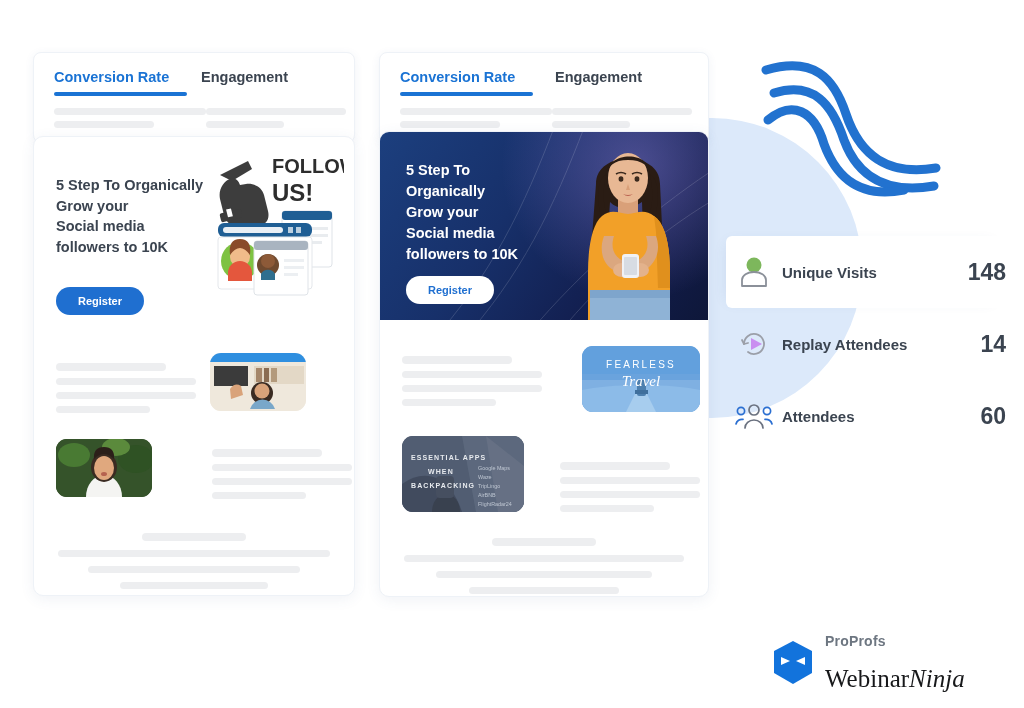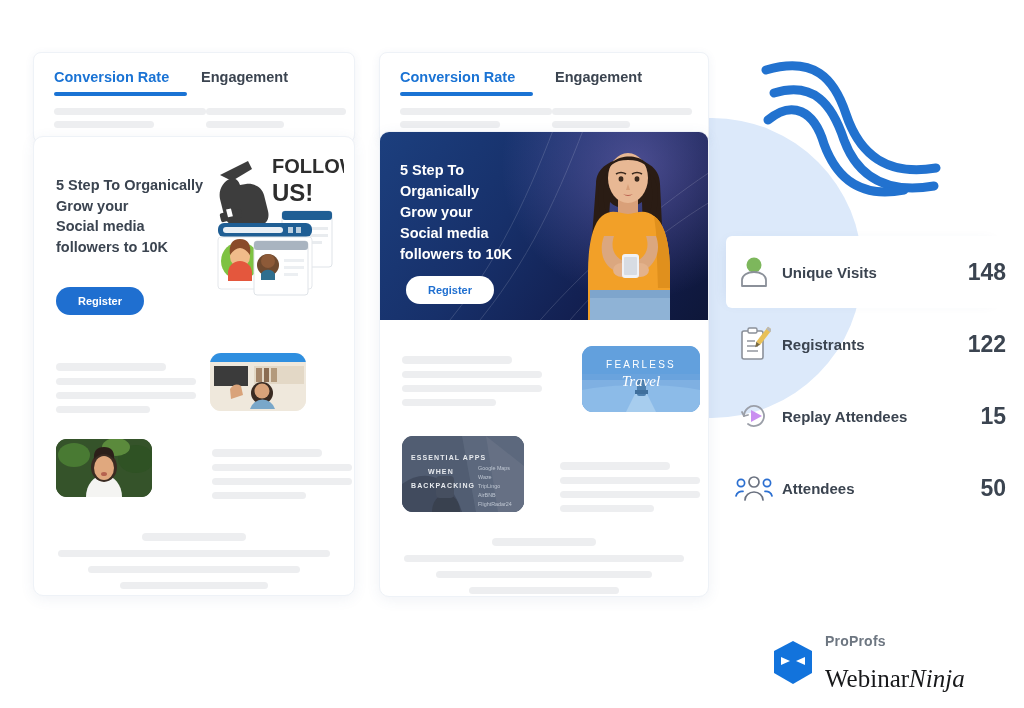--- a/index.html
+++ b/index.html
@@ -77,21 +77,21 @@
 
   
   .c2-hero {
     position: relative; height: 188px;
     background:
       radial-gradient(circle at 78% 18%, rgba(120,110,190,.55) 0%, rgba(120,110,190,0) 45%),
       linear-gradient(125deg, #1c3f7e 0%, #17306a 40%, #121d4d 75%, #0e1739 100%);
     overflow: hidden;
   }
   .c2-title {
-    position: absolute; left: 20px; top: 28px;
+    position: absolute; left: 26px; top: 28px;
     font-size: 14.5px; font-weight: bold; color: #fff;
     line-height: 1.45; width: 140px;
   }
   .btn-register-white {
     position: absolute; left: 26px; top: 144px;
     background: #fff; color: #1f6fd0;
     font-size: 11px; font-weight: bold;
     padding: 8px 22px; border-radius: 20px;
     border: none; cursor: pointer;
   }
@@ -433,64 +433,46 @@
       <div class="stat-icon">
         <svg width="34" height="34" viewBox="0 0 34 34">
           <circle cx="17" cy="10" r="7.5" fill="#7db75c"></circle>
           <path d="M5 31 v-6 a12 8 0 0 1 24 0 v6z" fill="none" stroke="#8b9099" stroke-width="1.8" stroke-linejoin="round"></path>
         </svg>
       </div>
       <div class="stat-label">Unique Visits</div>
       <div class="stat-value">148</div>
     </div>
 
-    <div class="stat-row">
-      <div class="stat-icon">
-        <svg width="34" height="36" viewBox="0 0 34 36">
-          <rect x="5" y="5" width="21" height="28" rx="2" fill="#fff" stroke="#8b9099" stroke-width="1.6"></rect>
-          <rect x="11" y="2" width="9" height="5" rx="1.5" fill="#fff" stroke="#8b9099" stroke-width="1.4"></rect>
-          <line x1="10" y1="15" x2="18" y2="15" stroke="#8b9099" stroke-width="1.4"></line>
-          <line x1="10" y1="20" x2="21" y2="20" stroke="#8b9099" stroke-width="1.4"></line>
-          <line x1="10" y1="25" x2="21" y2="25" stroke="#8b9099" stroke-width="1.4"></line>
-          <g transform="rotate(38 26 12)">
-            <rect x="23" y="0" width="5" height="19" fill="#e8c057"></rect>
-            <rect x="23" y="0" width="5" height="3" fill="#b9b9b9"></rect>
-            <path d="M23 19 l2.5 5 l2.5 -5z" fill="#7a6a40"></path>
-          </g>
-        </svg>
-      </div>
-      <div class="stat-label">Registrants</div>
-      <div class="stat-value">122</div>
-    </div>
 
     <div class="stat-row">
       <div class="stat-icon">
         <svg width="32" height="32" viewBox="0 0 32 32">
           <path d="M6 16 a10 10 0 1 1 4 8" fill="none" stroke="#9b9fa8" stroke-width="1.8" stroke-linecap="round"></path>
           <path d="M6 16 l-2 -4 M6 16 l4 -1" fill="none" stroke="#9b9fa8" stroke-width="1.8" stroke-linecap="round"></path>
           <path d="M13 10 L24 16 L13 22 Z" fill="#c98ef0"></path>
         </svg>
       </div>
       <div class="stat-label">Replay Attendees</div>
-      <div class="stat-value">15</div>
+      <div class="stat-value">14</div>
     </div>
 
     <div class="stat-row">
       <div class="stat-icon">
         <svg width="38" height="26" viewBox="0 0 38 26">
           <circle cx="19" cy="7" r="5" fill="none" stroke="#6b7280" stroke-width="1.7"></circle>
           <path d="M10 25 a9 8 0 0 1 18 0" fill="none" stroke="#6b7280" stroke-width="1.7" stroke-linecap="round"></path>
           <circle cx="6" cy="8" r="3.6" fill="none" stroke="#2b6fd1" stroke-width="1.7"></circle>
           <path d="M1 21 a6 6 0 0 1 7 -4.6" fill="none" stroke="#2b6fd1" stroke-width="1.7" stroke-linecap="round"></path>
           <circle cx="32" cy="8" r="3.6" fill="none" stroke="#2b6fd1" stroke-width="1.7"></circle>
           <path d="M37 21 a6 6 0 0 0 -7 -4.6" fill="none" stroke="#2b6fd1" stroke-width="1.7" stroke-linecap="round"></path>
         </svg>
       </div>
       <div class="stat-label">Attendees</div>
-      <div class="stat-value">50</div>
+      <div class="stat-value">60</div>
     </div>
   </div>
 
   <div class="logo">
     <svg width="42" height="46" viewBox="0 0 42 46">
       <path d="M21 1 L40 11 L40 33 L21 44 L2 33 L2 11 Z" fill="#1273dc"></path>
       <path d="M9 17 L18 21 L9 25 Z" fill="#fff"></path>
       <path d="M33 17 L24 21 L33 25 Z" fill="#fff"></path>
     </svg>
     <div class="logo-text">

